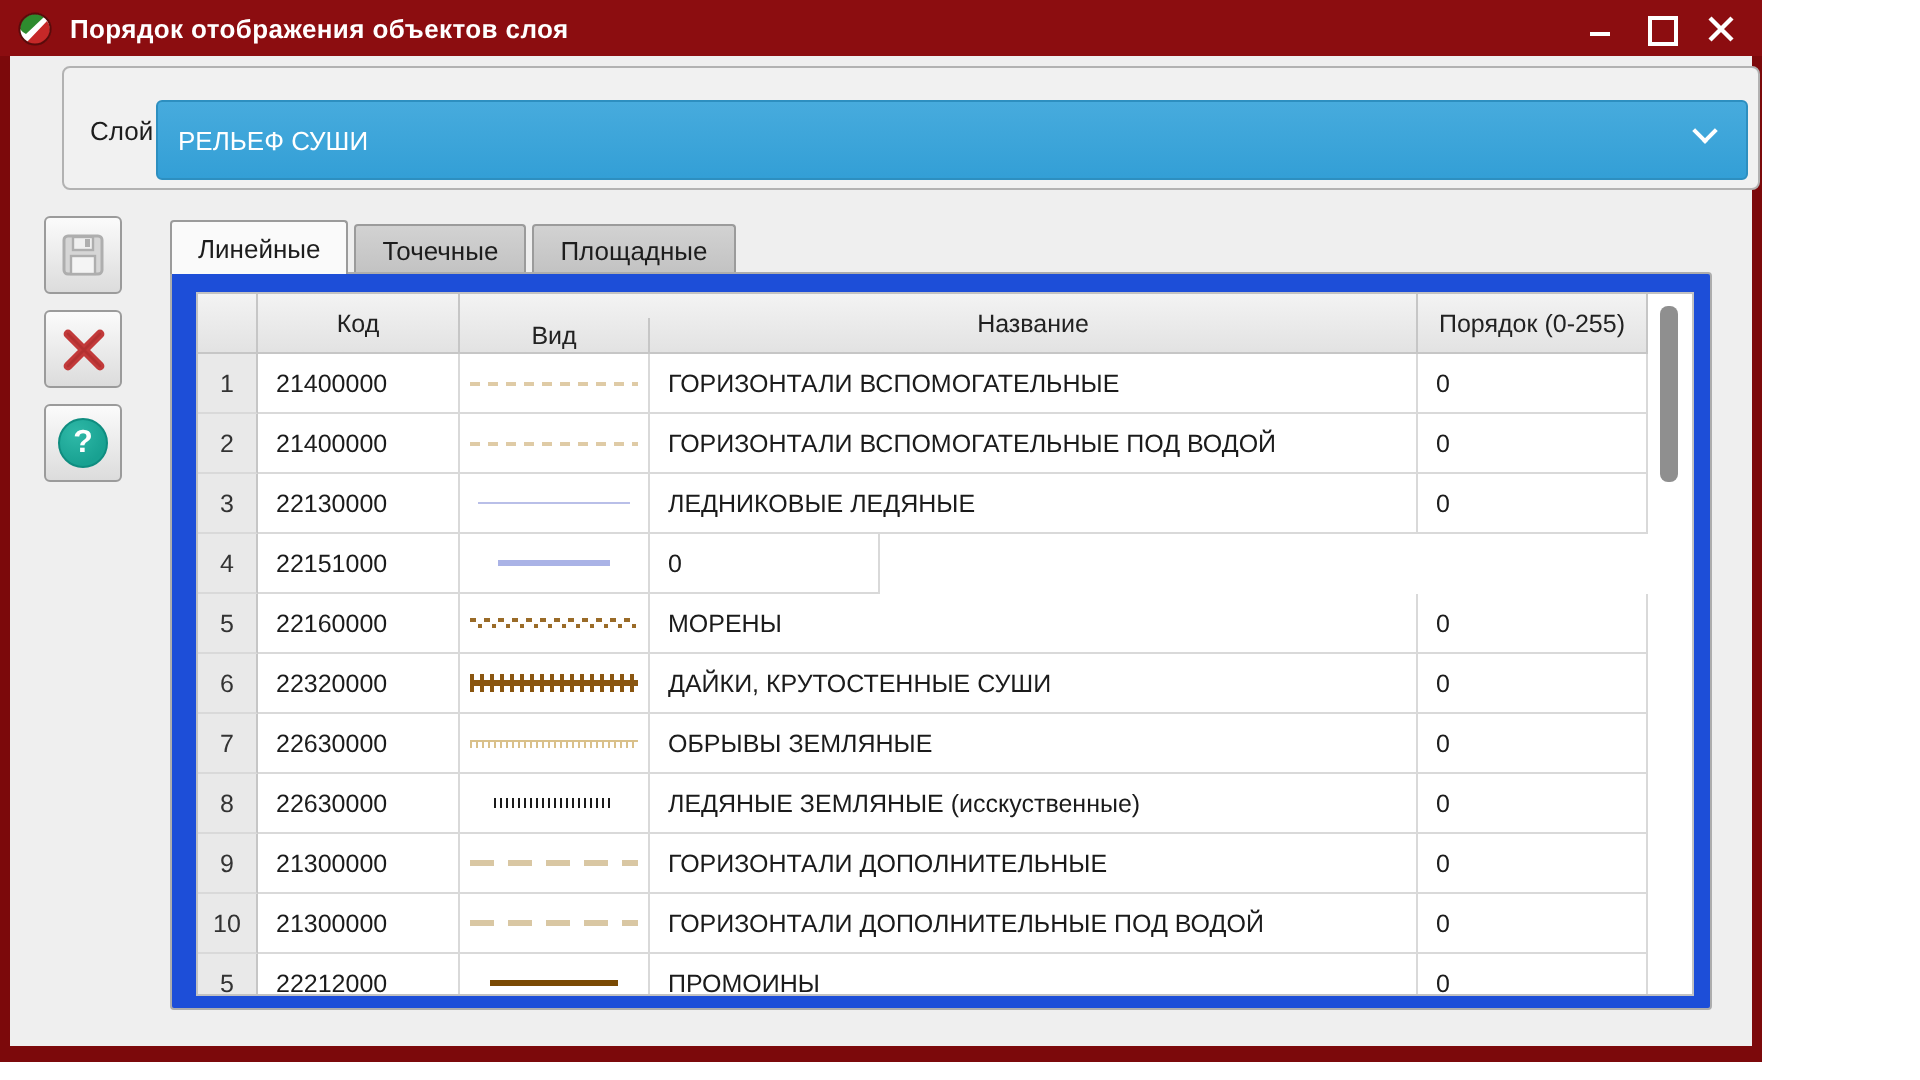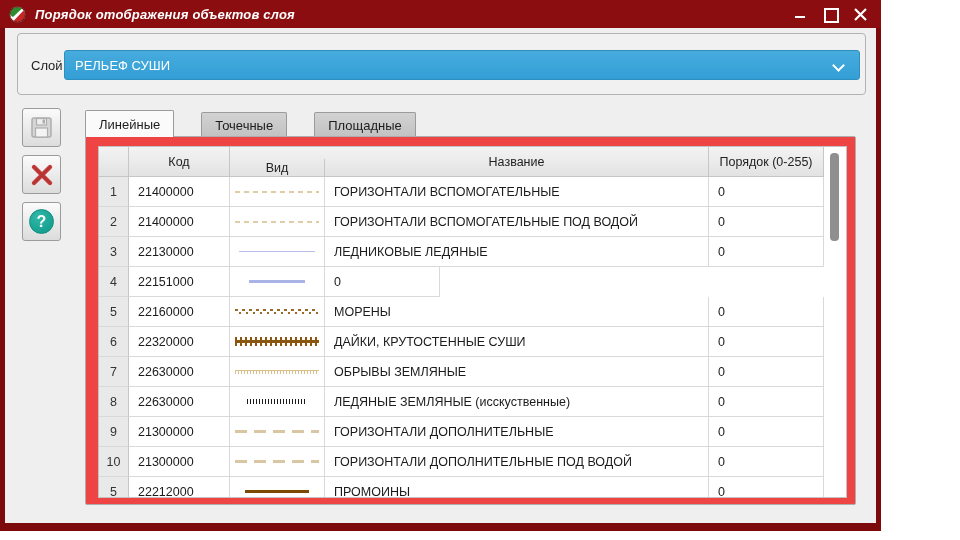--- a/index.html
+++ b/index.html
@@ -3,65 +3,65 @@
 <meta charset="utf-8">
 <style>
   * { box-sizing: border-box; margin: 0; padding: 0; }
   html,body { width:960px; height:540px; background:#ffffff; font-family:"Liberation Sans", sans-serif; }
   .stage { position:relative; width:960px; height:540px; overflow:hidden; }
 
   
   .window { position:absolute; left:0; top:0; width:881px; height:531px;
             background:var(--border_red); }
   .titlebar { position:absolute; left:0; top:0; width:100%; height:28px;
-              background:var(--titlebar_red); display:flex; align-items:center;font-style:italic; }
+              background:var(--titlebar_red); display:flex; align-items:center; }
   .app-icon { width:17px; height:17px; margin-left:9px; flex:0 0 auto; }
   .title-text { color:#ffffff; font-weight:bold; font-size:13px; margin-left:9px; letter-spacing:.2px; }
   .win-controls { margin-left:auto; margin-right:14px; display:flex; align-items:center; gap:18px; }
   .wc { width:12px; height:12px; position:relative; cursor:default; }
   .wc-min::after { content:""; position:absolute; left:1px; right:1px; bottom:2px; height:2px; background:#fff; }
   .wc-max::after { content:""; position:absolute; left:0; top:0; width:11px; height:11px; border:2px solid #fff; }
   .wc-close { width:13px; height:13px; }
   .wc-close svg { display:block; }
 
   .client { position:absolute; left:5px; top:28px; width:871px; height:495px; background:#efefef; }
 
   
-  .groupbox { position:absolute; left:12px; top:5px; width:849px; height:62px;
+  .groupbox { position:absolute; left:26px; top:5px; width:849px; height:62px;
               border:1px solid #b2b2b2; border-radius:4px; background:#f1f1f1; }
   .layer-label { position:absolute; left:13px; top:24px; font-size:13px; color:#1d1d1d; }
-  .layer-select { position:absolute; left:46px; top:16px; width:796px; height:30px;
+  .layer-select { position:absolute; left:46px; top:16px; width:796px; height:40px;
                   border:1px solid #2d8fc0; border-radius:3px;
                   background:linear-gradient(#47abdd, var(--dropdown_blue));
                   display:flex; align-items:center; cursor:pointer;text-align:right; }
   .layer-select-text { color:#ffffff; font-size:13px; margin-left:10px; }
   .chevron { position:absolute; right:16px; top:10px; width:9px; height:9px;
              border-right:2px solid #fff; border-bottom:2px solid #fff; transform:rotate(45deg); }
 
   
   .tool-btn { position:absolute; left:17px; width:39px; height:39px;
               background:linear-gradient(#fbfbfb,#dcdcdc); border:1px solid #9b9b9b;
               border-radius:3px; display:flex; align-items:center; justify-content:center; cursor:pointer; }
   .tool-btn.save { top:80px; }
   .tool-btn.del  { top:127px; }
   .tool-btn.help { top:174px; }
   .help-circle { width:25px; height:25px; border-radius:50%;
                  background:radial-gradient(circle at 35% 30%, #2fb9a8, var(--help_teal) 70%);
                  border:1px solid #0f8d80; color:#fff; font-size:16px; font-weight:bold;
                  display:flex; align-items:center; justify-content:center; }
 
   
-  .tabs { position:absolute; left:80px; top:82px; height:27px; display:flex; align-items:flex-end;gap:24px; }
+  .tabs { position:absolute; left:80px; top:82px; height:27px; display:flex; align-items:flex-end; }
   .tab { height:25px; margin-right:3px; padding:0 13px; display:flex; align-items:center;
          font-size:13px; color:#1d1d1d; background:linear-gradient(#d2d2d2,#c2c2c2);
          border:1px solid #9b9b9b; border-bottom:none; border-radius:2px 2px 0 0; cursor:pointer; }
   .tab.active { height:27px; background:#fafafa; position:relative; z-index:3; }
 
   .tabpanel { position:absolute; left:80px; top:108px; width:771px; height:369px;
-              background:#ef4444; border:1px solid #adadad; border-radius:0 2px 2px 2px; }
+              background:#1d4ed8; border:1px solid #adadad; border-radius:0 2px 2px 2px; }
 
   
   .table { position:absolute; left:12px; top:9px; width:749px; height:352px;
            background:#ffffff; border:1px solid #c2c2c2; overflow:hidden; }
   .thead { display:flex; height:30px; background:linear-gradient(#f3f3f3,#e2e2e2); }
   .hcell { display:flex; align-items:center; justify-content:center; font-size:12.5px; color:#222;
            border-right:1px solid #c6c6c6; border-bottom:1px solid #c6c6c6; }
   .h-num   { width:30px; }
   .h-code  { width:101px; }
   .h-vid   { width:95px;margin-top:12px; }

